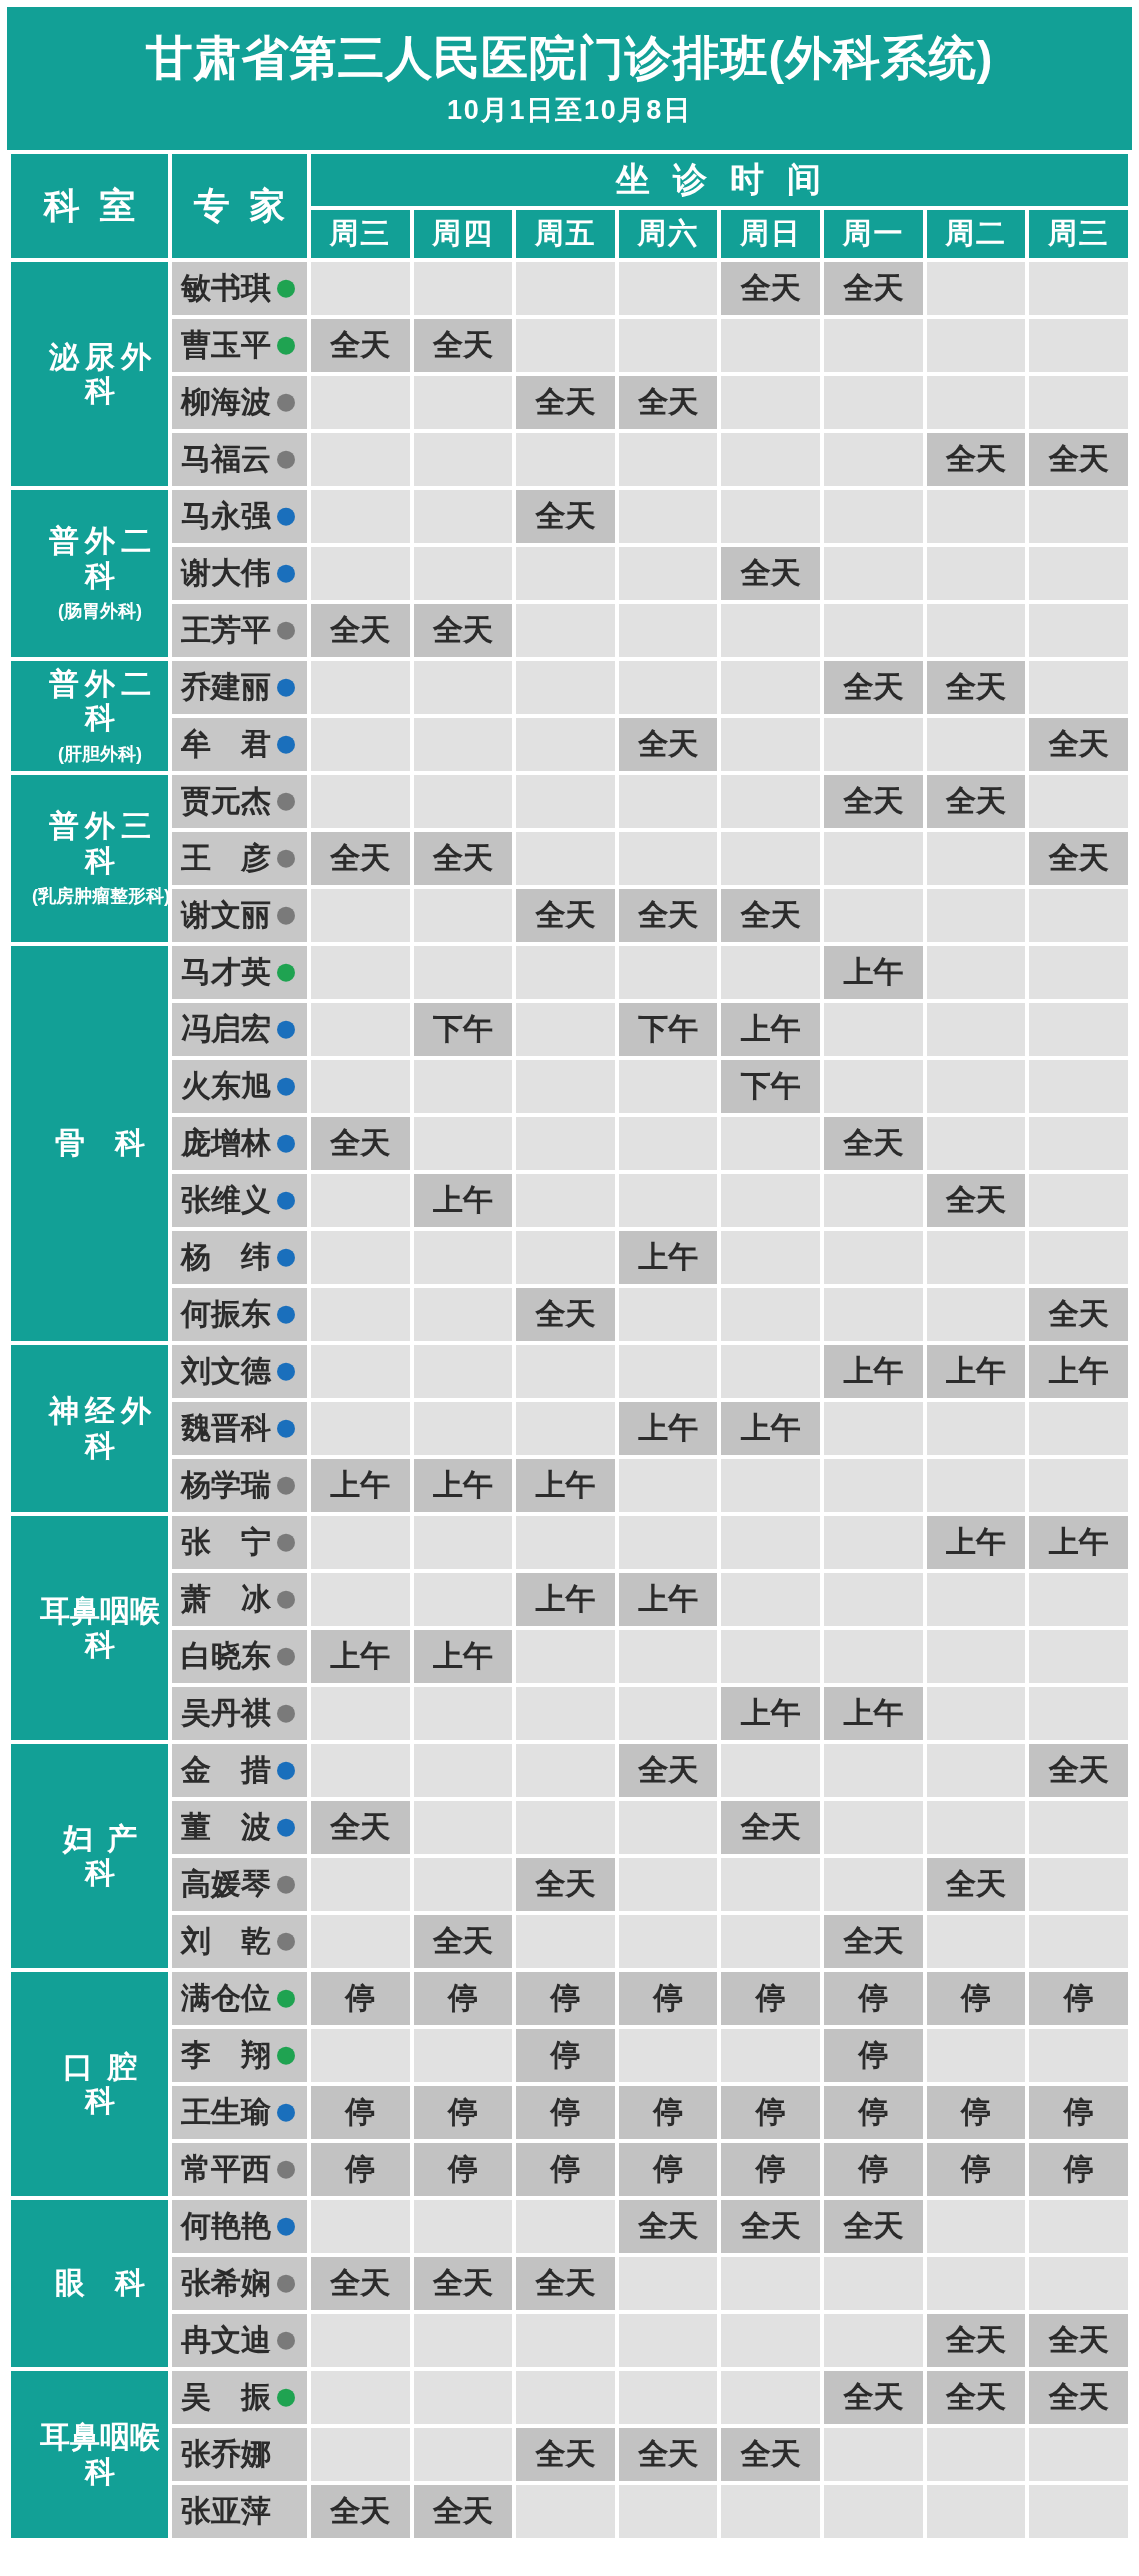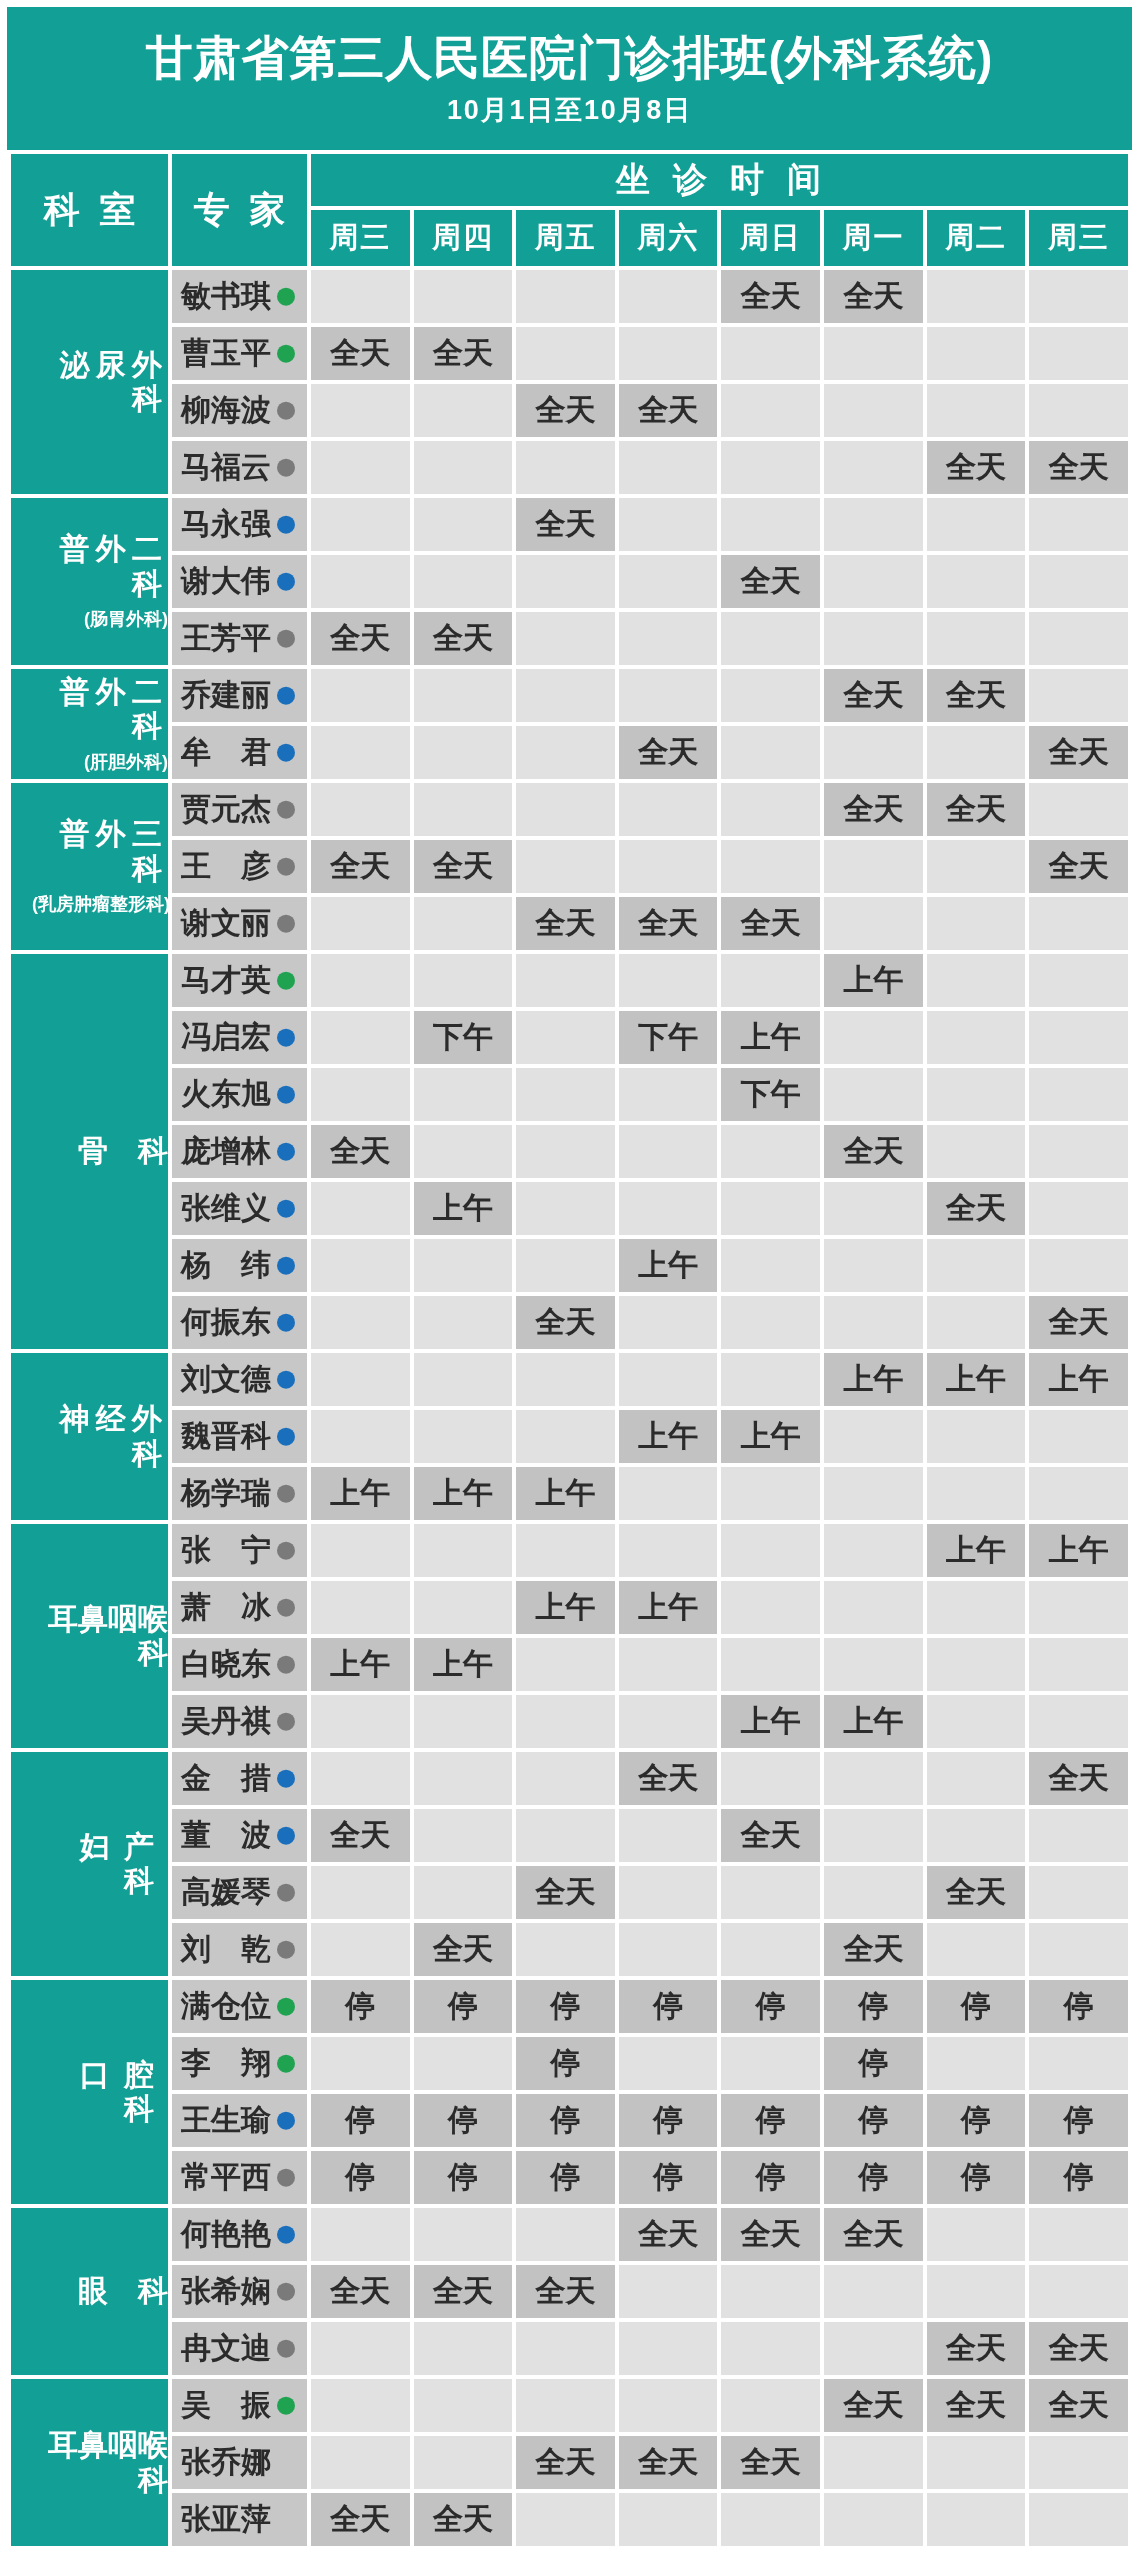--- a/index.html
+++ b/index.html
@@ -37,26 +37,26 @@
   col.c-dept{width:156px;}
   col.c-doc{width:134px;}
   col.c-day{width:98px;}
 
   th{
     background:var(--teal);color:#fff;font-weight:bold;
     vertical-align:middle;text-align:center;padding:0;
   }
   th.hd-big{font-size:36px;letter-spacing:19.6px;padding-left:19.6px;}
   th.hd-banner{font-size:34px;letter-spacing:23px;padding-left:21px;height:52px;}
-  th.hd-day{font-size:29px;height:56px;letter-spacing:1.8px;}
+  th.hd-day{font-size:29px;height:48px;letter-spacing:1.8px;}
 
   td{padding:0;vertical-align:middle;}
 
   td.dept{
-    background:var(--teal);color:#fff;text-align:right;padding-left:21px;
+    background:var(--teal);color:#fff;text-align:center;padding-left:21px;
   }
   .dept-main{font-size:30px;line-height:1.15;}
   .dept-main.sp3{letter-spacing:14.2px;padding-left:14.2px;}
   .dept-main.sp4{letter-spacing:6.2px;padding-left:6.2px;}
   .dept-sub{font-size:18px;line-height:1.2;margin-top:8px;white-space:nowrap;}
 
   td.doc{
     background:var(--name-cell);
     position:relative;
     text-align:left;

